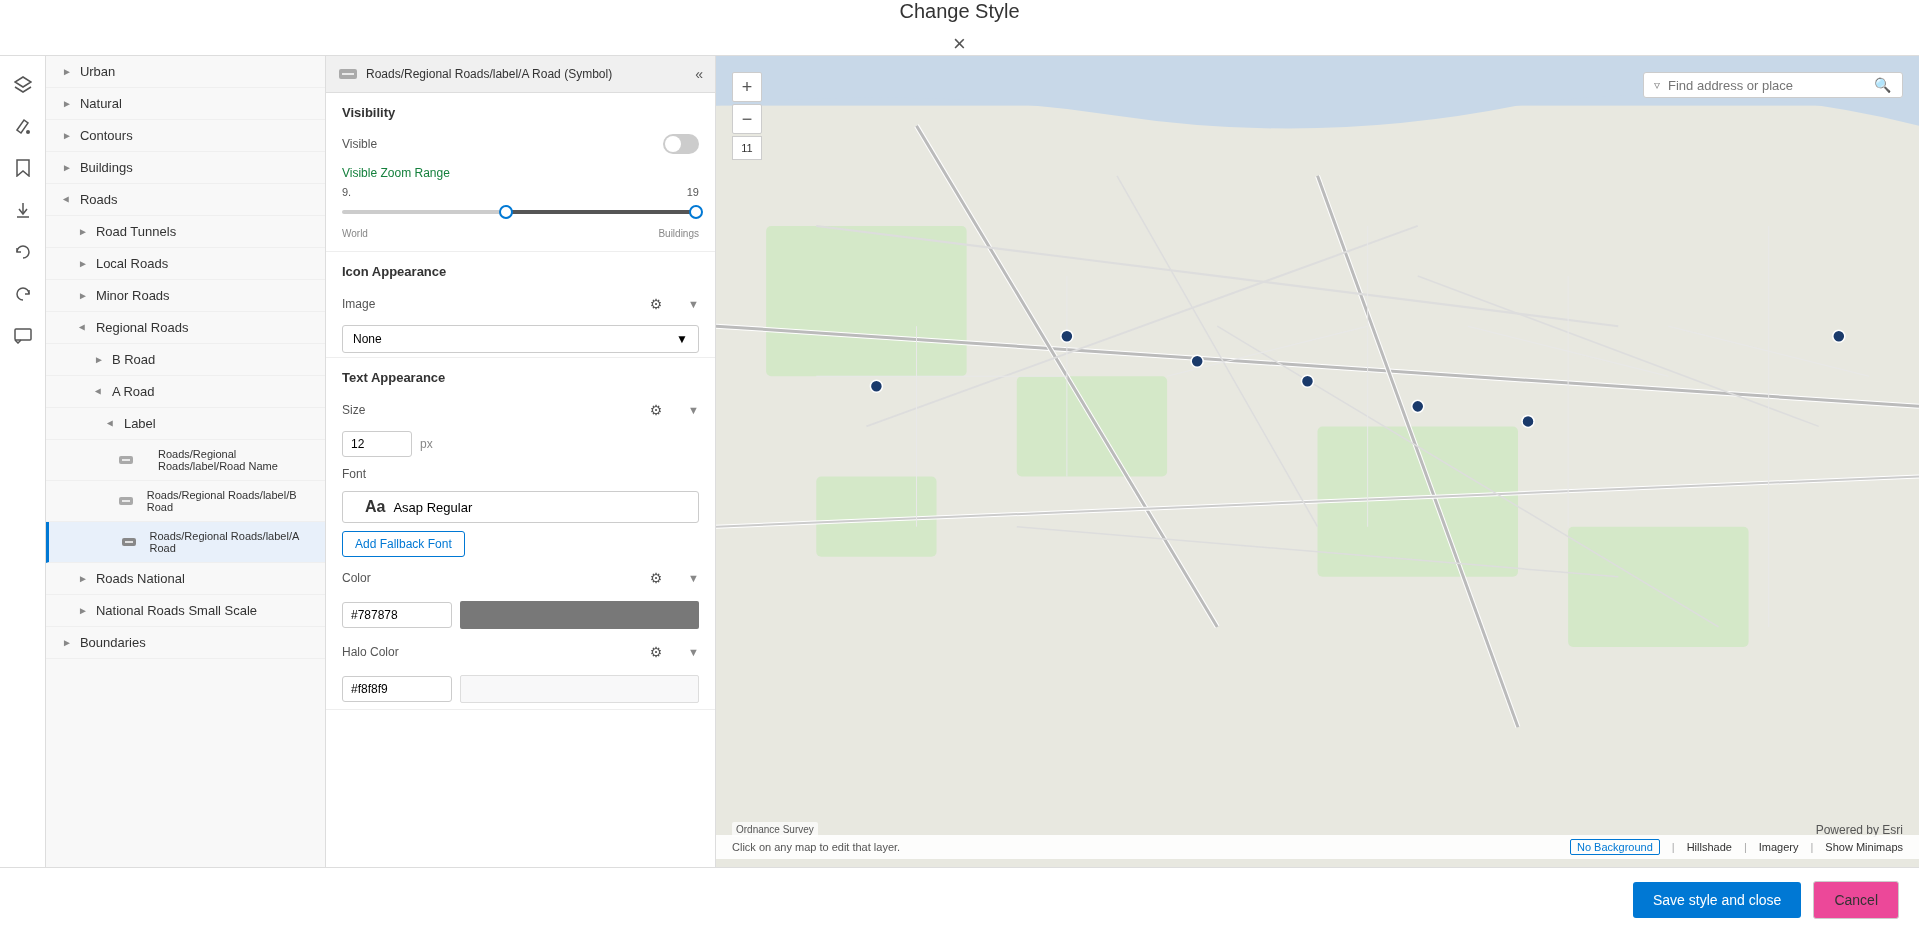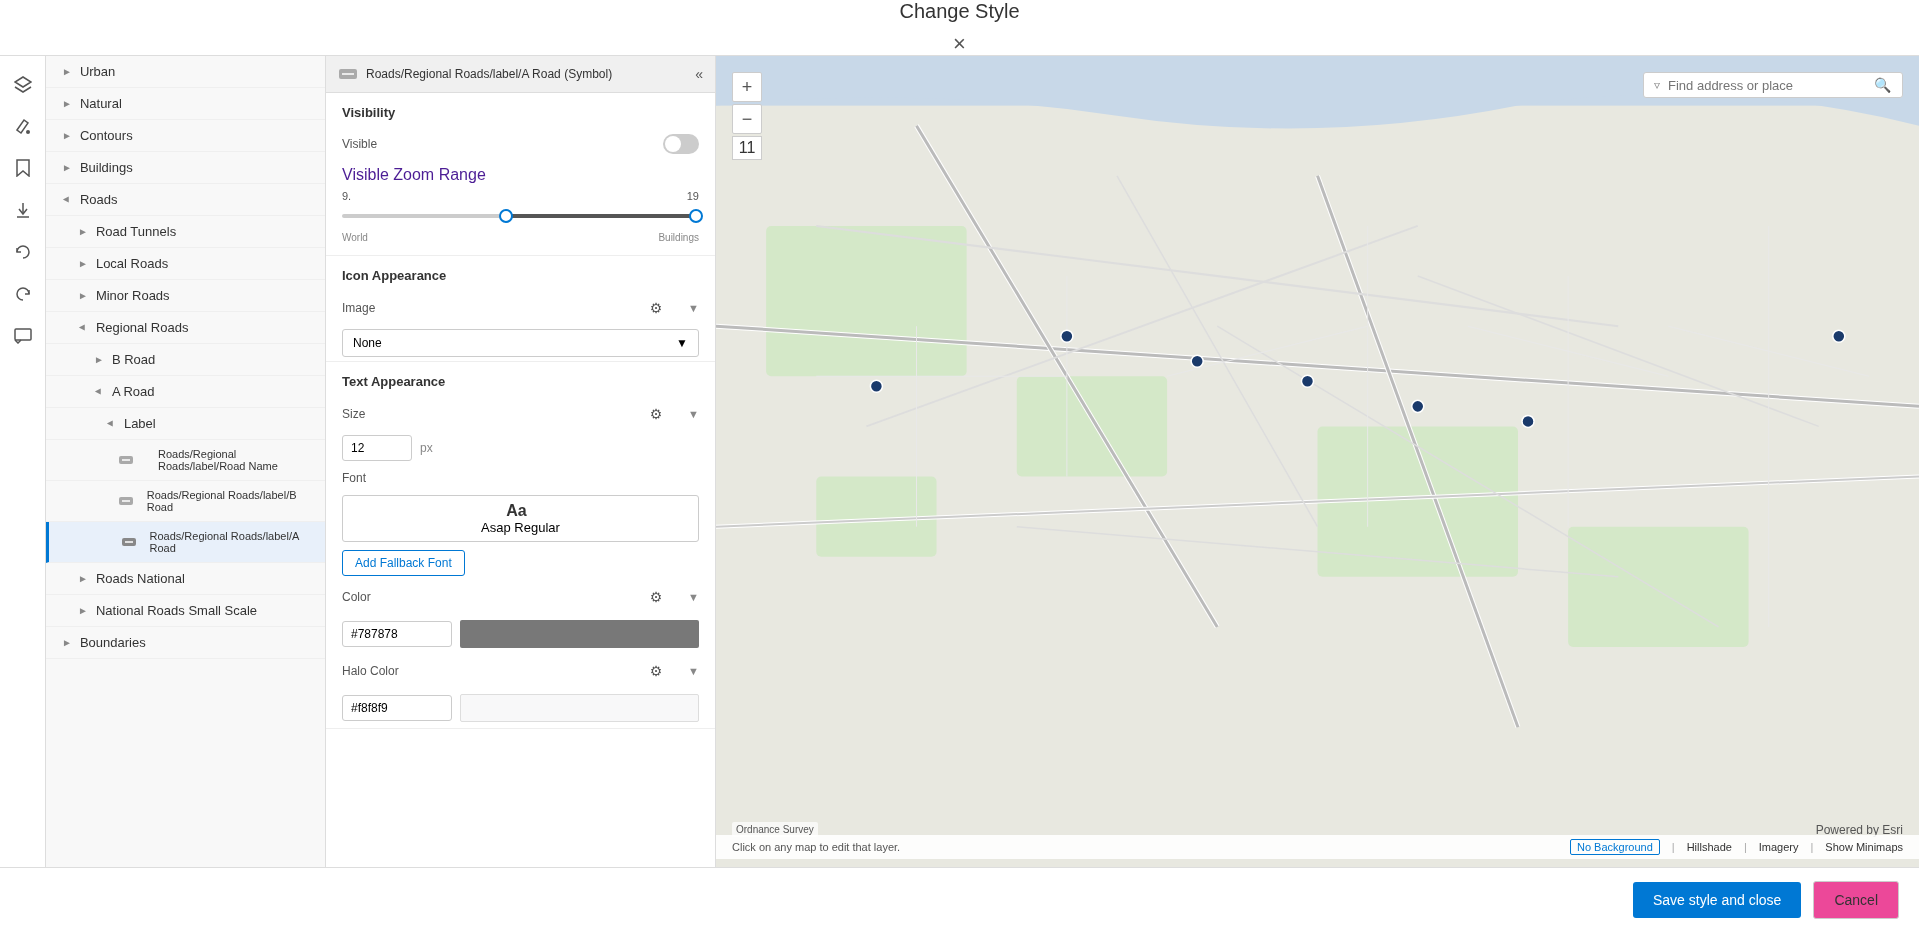--- a/index.html
+++ b/index.html
@@ -58,36 +58,36 @@
     .zoom-sublabels { display: flex; justify-content: space-between; font-size: 10px; color: #888; }
 
     .gear-btn { width: 22px; height: 22px; background: none; border: none; cursor: pointer; color: #555; font-size: 14px; display: flex; align-items: center; justify-content: center; }
 
     .dropdown-field { width: 100%; border: 1px solid #ccc; border-radius: 3px; padding: 6px 10px; font-size: 12px; display: flex; align-items: center; justify-content: space-between; cursor: pointer; background: #fff; margin: 4px 16px; width: calc(100% - 32px); }
 
     .text-input-row { display: flex; align-items: center; padding: 4px 16px; gap: 8px; }
     .text-input { border: 1px solid #ccc; border-radius: 3px; padding: 5px 8px; font-size: 12px; width: 70px; }
     .unit-label { font-size: 12px; color: #888; }
 
-    .font-field { display: flex; align-items: center; border: 1px solid #ccc; border-radius: 3px; padding: 6px 22px; font-size: 13px; margin: 4px 16px; background: #fff; flex-direction: column; }
+    .font-field { display: flex; align-items: center; border: 1px solid #ccc; border-radius: 3px; padding: 6px 22px; font-size: 13px; margin: 4px 16px; background: #fff; }
     .font-icon { font-size: 16px; margin-right: 8px; color: #333; font-weight: bold; }
 
     .add-fallback-btn { margin: 4px 16px; padding: 5px 12px; border: 1px solid #0078d4; border-radius: 3px; background: #fff; color: #0078d4; font-size: 12px; cursor: pointer; }
 
     .color-row { display: flex; align-items: center; padding: 6px 16px; gap: 8px; }
     .color-input { border: 1px solid #ccc; border-radius: 3px; padding: 5px 8px; font-size: 12px; width: 110px; }
     .color-swatch { flex: 1; height: 28px; border-radius: 2px; }
 
     
     .map-area { flex: 1; position: relative; overflow: hidden; background: #e8e8e8; }
 
     
     .map-controls { position: absolute; top: 16px; left: 16px; display: flex; flex-direction: column; gap: 2px; }
     .map-zoom-btn { width: 30px; height: 30px; background: #fff; border: 1px solid #ccc; display: flex; align-items: center; justify-content: center; cursor: pointer; font-size: 18px; color: #555; border-radius: 2px; }
-    .map-level { width: 30px; height: 24px; background: #fff; border: 1px solid #ccc; display: flex; align-items: center; justify-content: center; font-size: 16px; color: #333; }
+    .map-level { width: 30px; height: 24px; background: #fff; border: 1px solid #ccc; display: flex; align-items: center; justify-content: center; font-size: 11px; color: #333; }
 
     
     .map-search { position: absolute; top: 16px; right: 16px; display: flex; align-items: center; background: #fff; border: 1px solid #ccc; border-radius: 3px; padding: 4px 10px; gap: 8px; width: 260px; }
     .map-search input { border: none; outline: none; font-size: 13px; flex: 1; color: #999; }
 
     
     .map-attr { position: absolute; bottom: 30px; left: 16px; font-size: 10px; color: #555; background: rgba(255,255,255,0.7); padding: 2px 4px; border-radius: 2px; }
     .map-powered { position: absolute; bottom: 30px; right: 16px; font-size: 12px; color: #555; }
 
     
@@ -290,21 +290,21 @@
 
       <div class="section">
         <div class="section-header">Visibility</div>
         <div class="field-row">
           <span class="field-label">Visible</span>
           <div class="toggle off">
             <div class="toggle-knob"></div>
           </div>
         </div>
         <div class="zoom-row">
-          <div class="field-label" style="padding-bottom:6px;font-size:16px;color:#4c1d95;">Visible Zoom Range</div>
+          <div class="field-label" style="padding-bottom:6px;font-size:12px;color:#15803d;">Visible Zoom Range</div>
           <div class="zoom-labels">
             <span>9.</span>
             <span>19</span>
           </div>
           <div class="zoom-slider-container">
             <div class="zoom-track">
               <div class="zoom-range"></div>
               <div class="zoom-thumb zoom-thumb-left"></div>
               <div class="zoom-thumb zoom-thumb-right"></div>
             </div>

